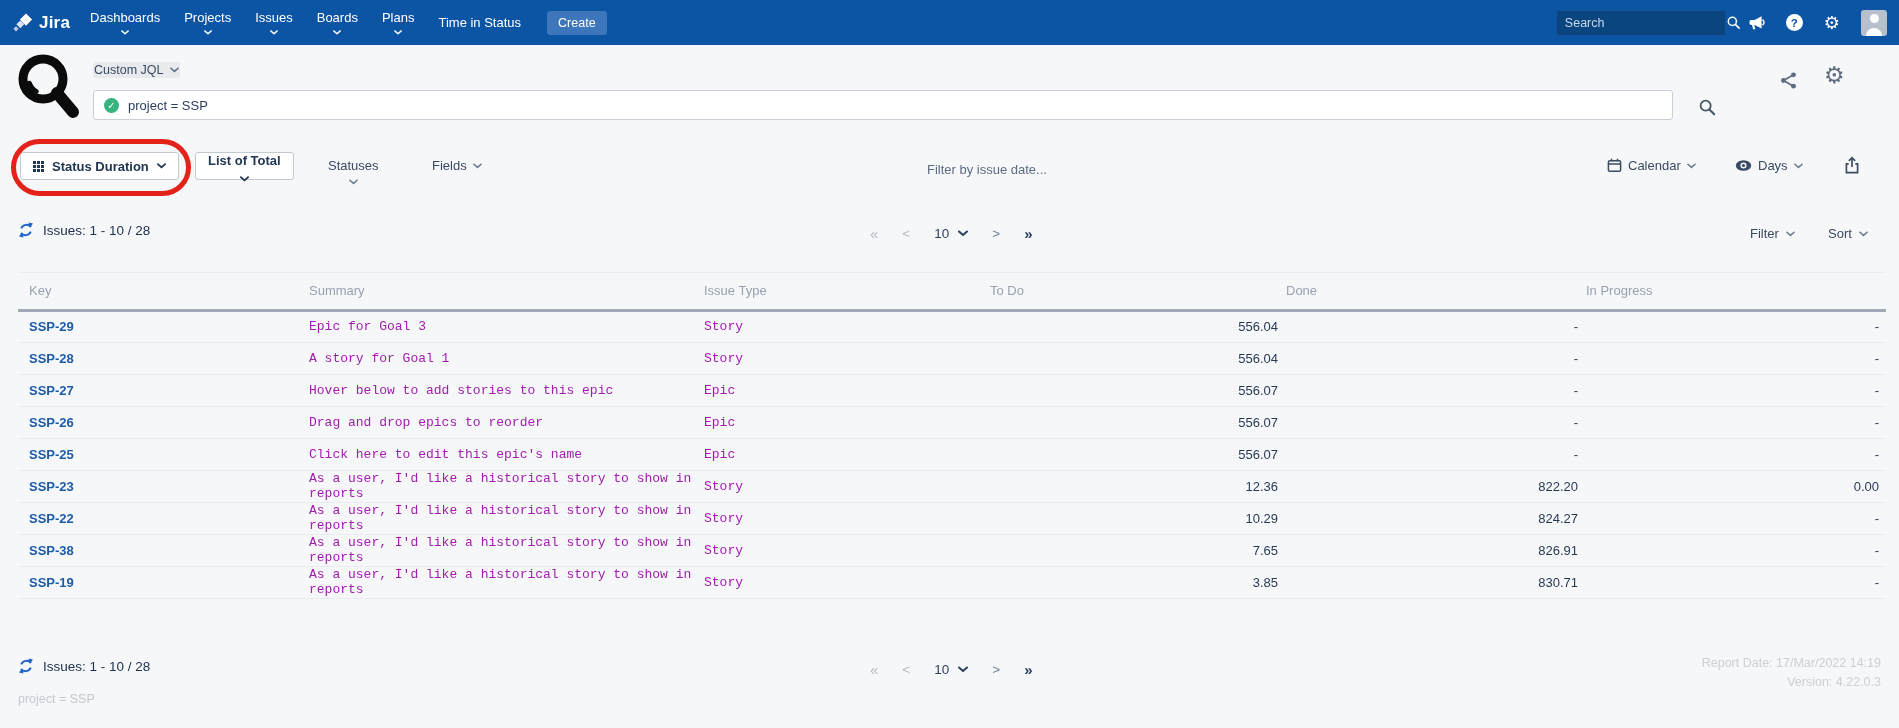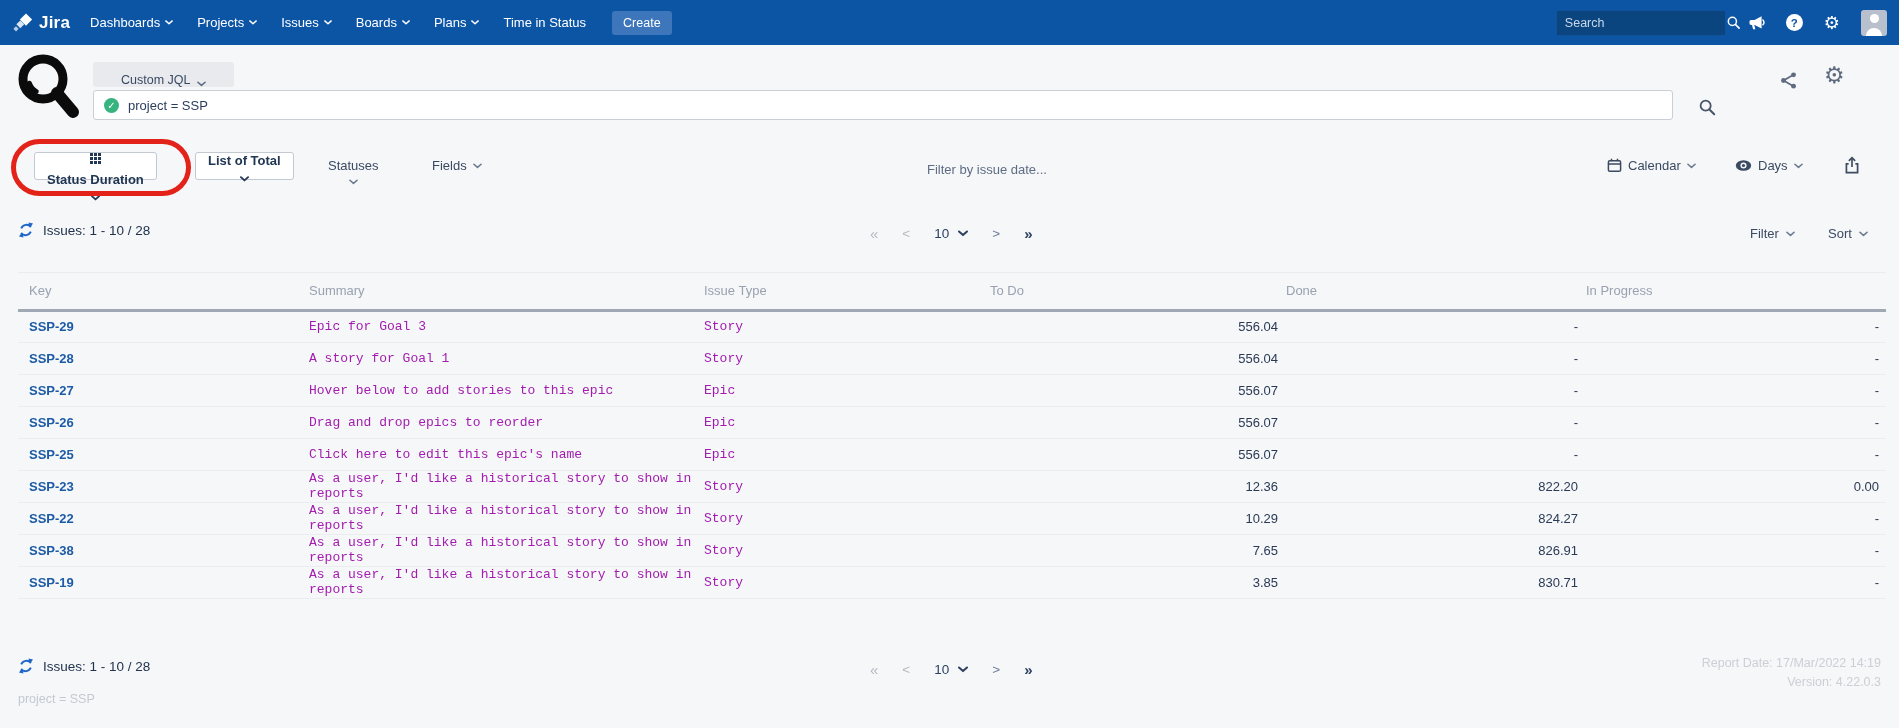--- a/index.html
+++ b/index.html
@@ -6,21 +6,21 @@
   html,body { width:1899px; height:728px; }
   body { font-family:"Liberation Sans","DejaVu Sans",sans-serif; background:#F6F7F8; }
   #app { position:relative; width:1899px; height:728px; background:#F6F7F8; overflow:hidden; }
 
   
   .topnav { position:absolute; left:0; top:0; width:1899px; height:45px;
             background:#0C55A5; display:flex; align-items:center; padding:0 12px; color:#fff; }
   .brand { display:flex; align-items:center; gap:6px; margin-right:20px; }
   .brand-text { font-size:17px; font-weight:700; letter-spacing:.2px; }
   .nav-item { display:flex; align-items:center; gap:5px; font-size:13px; margin-right:24px;
-              cursor:pointer; white-space:nowrap; }
+              cursor:pointer; white-space:nowrap;flex-direction:column; }
   .create-btn { background:#3E76BC; color:#fff; font-size:12.5px; padding:5px 11px;
                 border-radius:3px; border:none; cursor:pointer; margin-left:2px; }
   .nav-right { margin-left:auto; display:flex; align-items:center; }
   .nav-search { width:170px; height:26px; background:#0A4580; border:1px solid #11529B;
                 border-radius:2px; display:flex; align-items:center; padding:0 8px; }
   .nav-search input { flex:1; background:transparent; border:none; outline:none;
                       color:#fff; font-size:12.5px; font-family:inherit; }
   .nav-search input::placeholder { color:#C9D7E8; opacity:1; }
   .nav-icon { margin-left:21px; display:flex; align-items:center; cursor:pointer; }
   .gear-glyph { font-family:"DejaVu Sans",sans-serif; font-size:18px; line-height:18px; }
@@ -28,23 +28,23 @@
                 font-size:11.5px; font-weight:700; display:flex; align-items:center; justify-content:center; }
   .help-badge::after { content:"?"; }
   .avatar { width:26px; height:26px; border-radius:3px; background:#B7C0CC; position:relative; overflow:hidden; }
   .avatar::before { content:""; position:absolute; top:4px; left:8.5px; width:9px; height:9px;
                     border-radius:50%; background:#fff; }
   .avatar::after { content:""; position:absolute; bottom:-2px; left:5px; width:16px; height:10px;
                    border-radius:8px 8px 0 0; background:#fff; }
 
   
   .logo-mark { position:absolute; left:16px; top:52px; }
-  .jql-mode-btn { position:absolute; left:93px; top:62px; height:25px; background:#E8EAED;
-                  border:none; border-radius:3px; display:flex; align-items:flex-end; gap:7px;
-                  padding:0 28px; font-size:12.5px; color:#3A4A63; cursor:pointer; font-family:inherit; }
+  .jql-mode-btn { position:absolute; left:93px; top:62px; height:16px; background:#E8EAED;
+                  border:none; border-radius:3px; display:flex; align-items:center; gap:7px;
+                  padding:0 1px; font-size:12.5px; color:#3A4A63; cursor:pointer; font-family:inherit; }
   .jql-input { position:absolute; left:93px; top:90px; width:1580px; height:30px; background:#fff;
                border:1px solid #C9CED7; border-radius:3px; display:flex; align-items:center;
                gap:9px; padding:0 10px; cursor:text; }
   .ok-dot { width:15px; height:15px; border-radius:50%; background:#36B37E; color:#fff;
             font-size:10px; display:flex; align-items:center; justify-content:center; flex:none; }
   .ok-dot::after { content:"✓"; }
   .jql-text { font-size:13px; color:#2C3E5D; }
   .jql-search-icon { position:absolute; left:1698px; top:98px; color:#475569; cursor:pointer; }
   .share-icon { position:absolute; left:1778px; top:70px; color:#5F6B7F; cursor:pointer; }
   .page-gear { position:absolute; left:1824px; top:64px; color:#5F6B7F; font-size:23px;
@@ -227,21 +227,21 @@
       <line x1="6.5" y1="10.8" x2="13.5" y2="14.7" stroke="currentColor" stroke-width="1.7"></line>
       <circle cx="14.8" cy="4.6" r="2.3" fill="currentColor"></circle>
       <circle cx="5.2" cy="10" r="2.3" fill="currentColor"></circle>
       <circle cx="14.8" cy="15.4" r="2.3" fill="currentColor"></circle>
     </svg>
   </span>
   <span class="page-gear">⚙</span>
 
   <div class="red-annotation"></div>
 
-  <button class="tb-btn" style="left:34px;flex-direction:column;">
+  <button class="tb-btn" style="left:20px;">
     <span class="grid-icon">
         <i></i>
       </span>
     <span>Status Duration</span>
     <span>
         <svg width="9" height="6" viewBox="0 0 10 6">
           <path d="M1 1 L5 4.6 L9 1" fill="none" stroke="currentColor" stroke-width="2" stroke-linecap="round" stroke-linejoin="round"></path>
         </svg>
       </span>
   </button>

